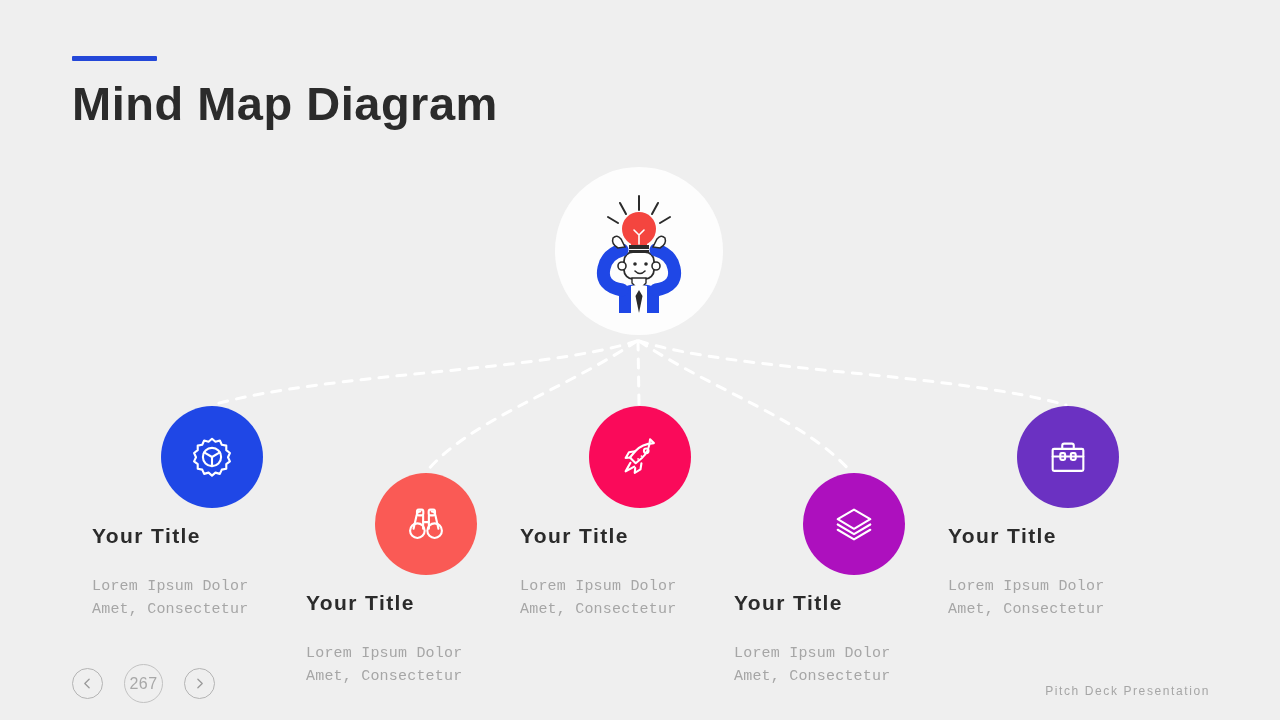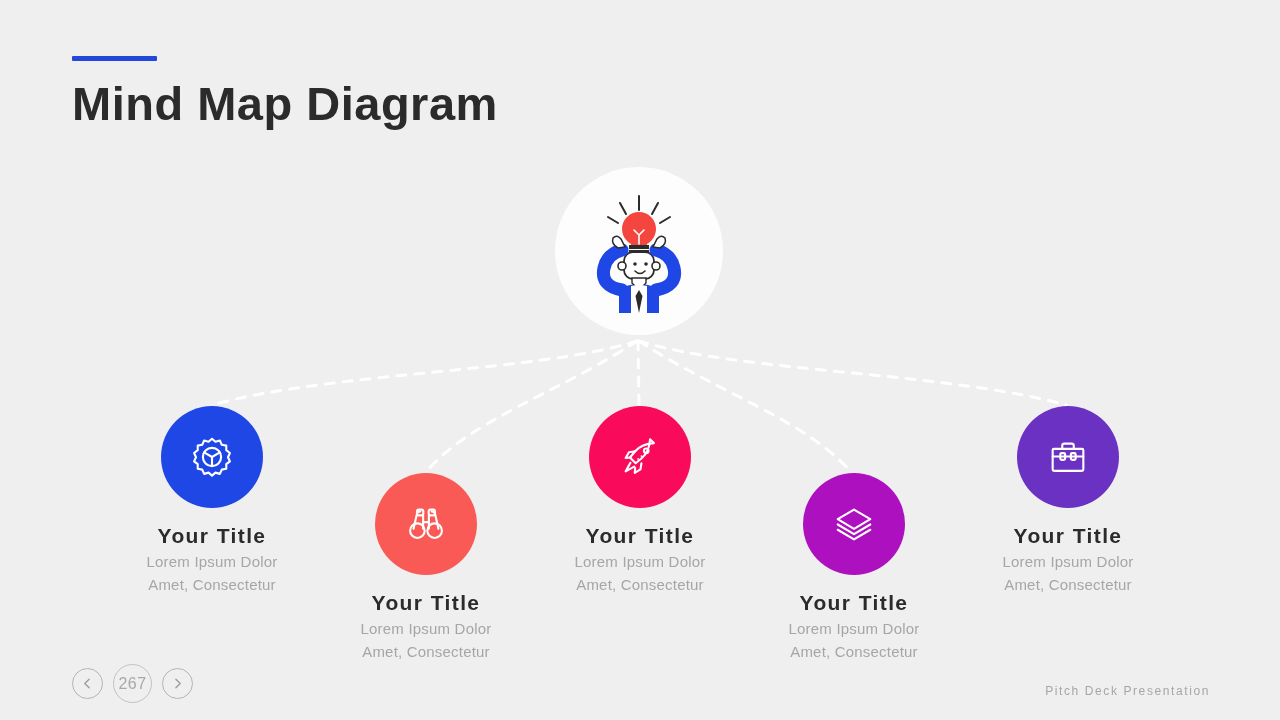--- a/index.html
+++ b/index.html
@@ -71,21 +71,21 @@
   }
   #center-illustration {
     width: 130px;
     height: 130px;
   }
 
   
   .node {
     position: absolute;
     width: 240px;
-    text-align: center;
+    text-align: left;
   }
   .node-circle {
     width: 102px;
     height: 102px;
     border-radius: 50%;
     margin: 0 auto;
     display: flex;
     align-items: center;
     justify-content: center;
   }
@@ -96,35 +96,36 @@
   }
   .node-title {
     margin-top: 16px;
     font-size: 21px;
     font-weight: 700;
     color: #2b2b2b;
     letter-spacing: 1.4px;
     white-space: nowrap;
   }
   .node-desc {
-    margin-top: 2px;
+    margin-top: 27px;
     font-size: 15px;
     color: #a6a6a6;
     line-height: 1.55;
     letter-spacing: 0.2px;
+    font-family: Liberation Mono, monospace;
   }
 
   
   #pager {
     position: absolute;
     left: 72px;
     bottom: 17px;
     display: flex;
     align-items: center;
-    gap: 10px;
+    gap: 21px;
   }
   .pager-btn {
     width: 31px;
     height: 31px;
     border-radius: 50%;
     border: 1.6px solid #b4b4b4;
     background: transparent;
     display: flex;
     align-items: center;
     justify-content: center;

